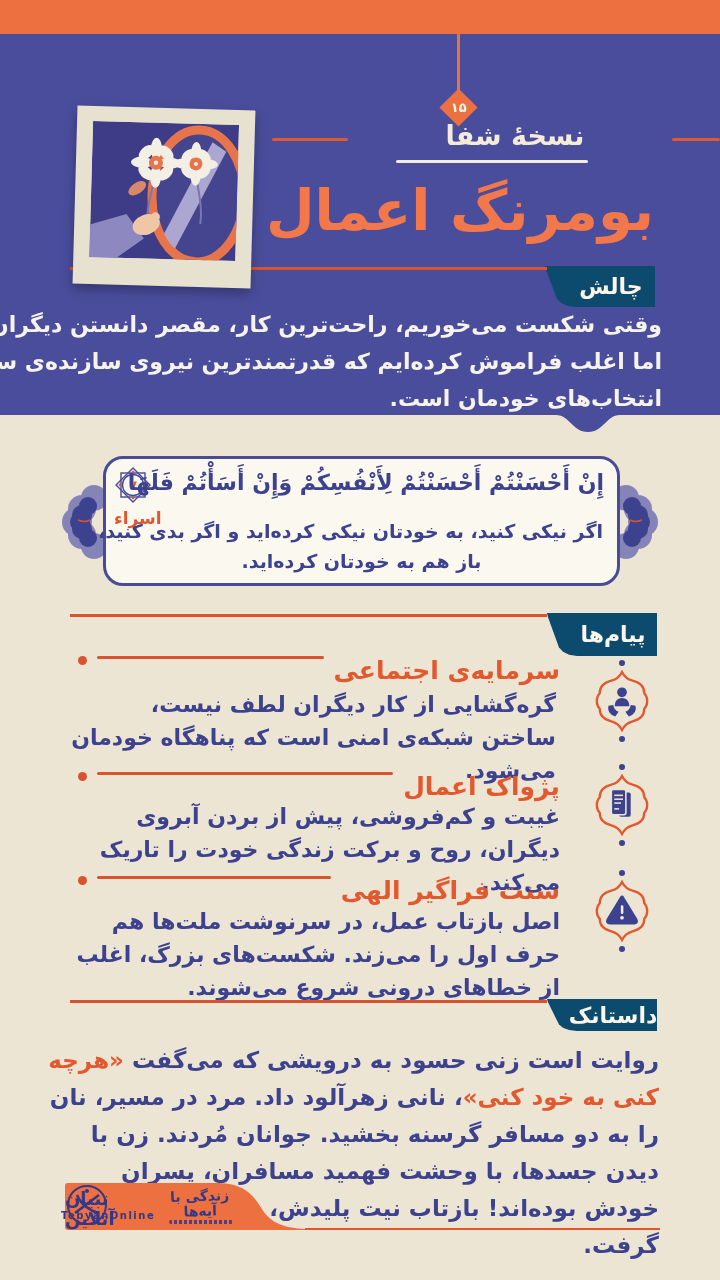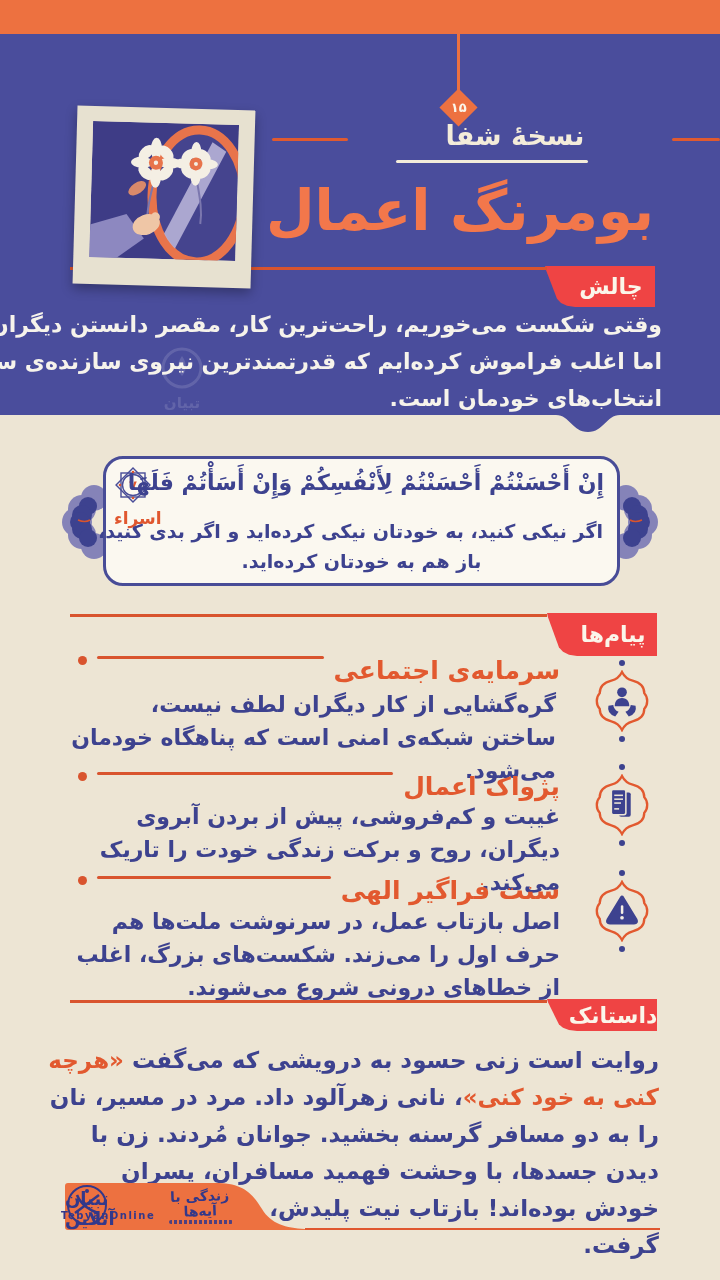--- a/index.html
+++ b/index.html
@@ -25,21 +25,21 @@
               font-size:56px;font-weight:bold;line-height:82px;}
 
   
   .polaroid{left:75px;top:108px;width:146px;height:136px;background:#E7E1D0;
             padding:15px 16px 27px 16px;transform:rotate(1.6deg);
             box-shadow:0 5px 12px rgba(0,0,0,.3);z-index:3;}
   .polaroid svg{display:block;}
 
   
   .rule{height:3px;background:#D9542E;}
-  .sec-badge{width:110px;background:#ef4444;color:#FBF6EA;font-weight:bold;font-size:22px;
+  .sec-badge{width:110px;background:#0c4a6e;color:#FBF6EA;font-weight:bold;font-size:22px;
              display:flex;align-items:center;justify-content:center;padding-left:22px;box-sizing:border-box;
              clip-path:polygon(0 0,100% 0,100% 100%,30px 100%,22px 97%,16px 90%,12px 80%,1px 10%);}
   .challenge-rule{left:70px;top:267px;width:477px;z-index:1;}
   .challenge-badge{left:545px;top:266px;height:41px;}
   .challenge-text{left:40px;top:306px;width:622px;direction:rtl;text-align:right;
                   color:#F6F3EB;font-size:22px;font-weight:bold;line-height:37px;}
   .challenge-text div{white-space:nowrap;}
   .watermark{left:146px;top:346px;width:72px;opacity:.13;color:#ffffff;text-align:center;
              font-size:15px;font-weight:bold;}
 
@@ -160,27 +160,20 @@
       </g>
     </svg>
   </div>
 
   <div class="abs rule challenge-rule"></div>
   <div class="abs sec-badge challenge-badge">چالش</div>
   <div class="abs challenge-text">
     <div>وقتی شکست می‌خوریم، راحت‌ترین کار، مقصر دانستن دیگران است؛</div>
     <div>اما اغلب فراموش کرده‌ایم که قدرتمندترین نیروی سازنده‌ی سرنوشت،</div>
     <div>انتخاب‌های خودمان است.</div>
-  </div>
-  <div class="abs watermark">
-    <svg width="44" height="44" viewBox="0 0 44 44">
-        <circle cx="22" cy="22" r="19" stroke="#ffffff" stroke-width="3" fill="none"></circle>
-        <path d="M22 10 C16 18 18 26 22 30 C26 26 28 18 22 10 Z" fill="#ffffff"></path>
-      </svg>
-    <div>تبیان</div>
   </div>
 
   <svg class="abs ornament ornament-left" viewBox="0 0 48 76">
     <g fill="#8583B8">
       <circle cx="36" cy="14" r="13"></circle>
         <circle cx="24" cy="25" r="14"></circle>
         <circle cx="19" cy="38" r="15"></circle>
       <circle cx="24" cy="51" r="14"></circle>
         <circle cx="36" cy="62" r="13"></circle>
     </g>

